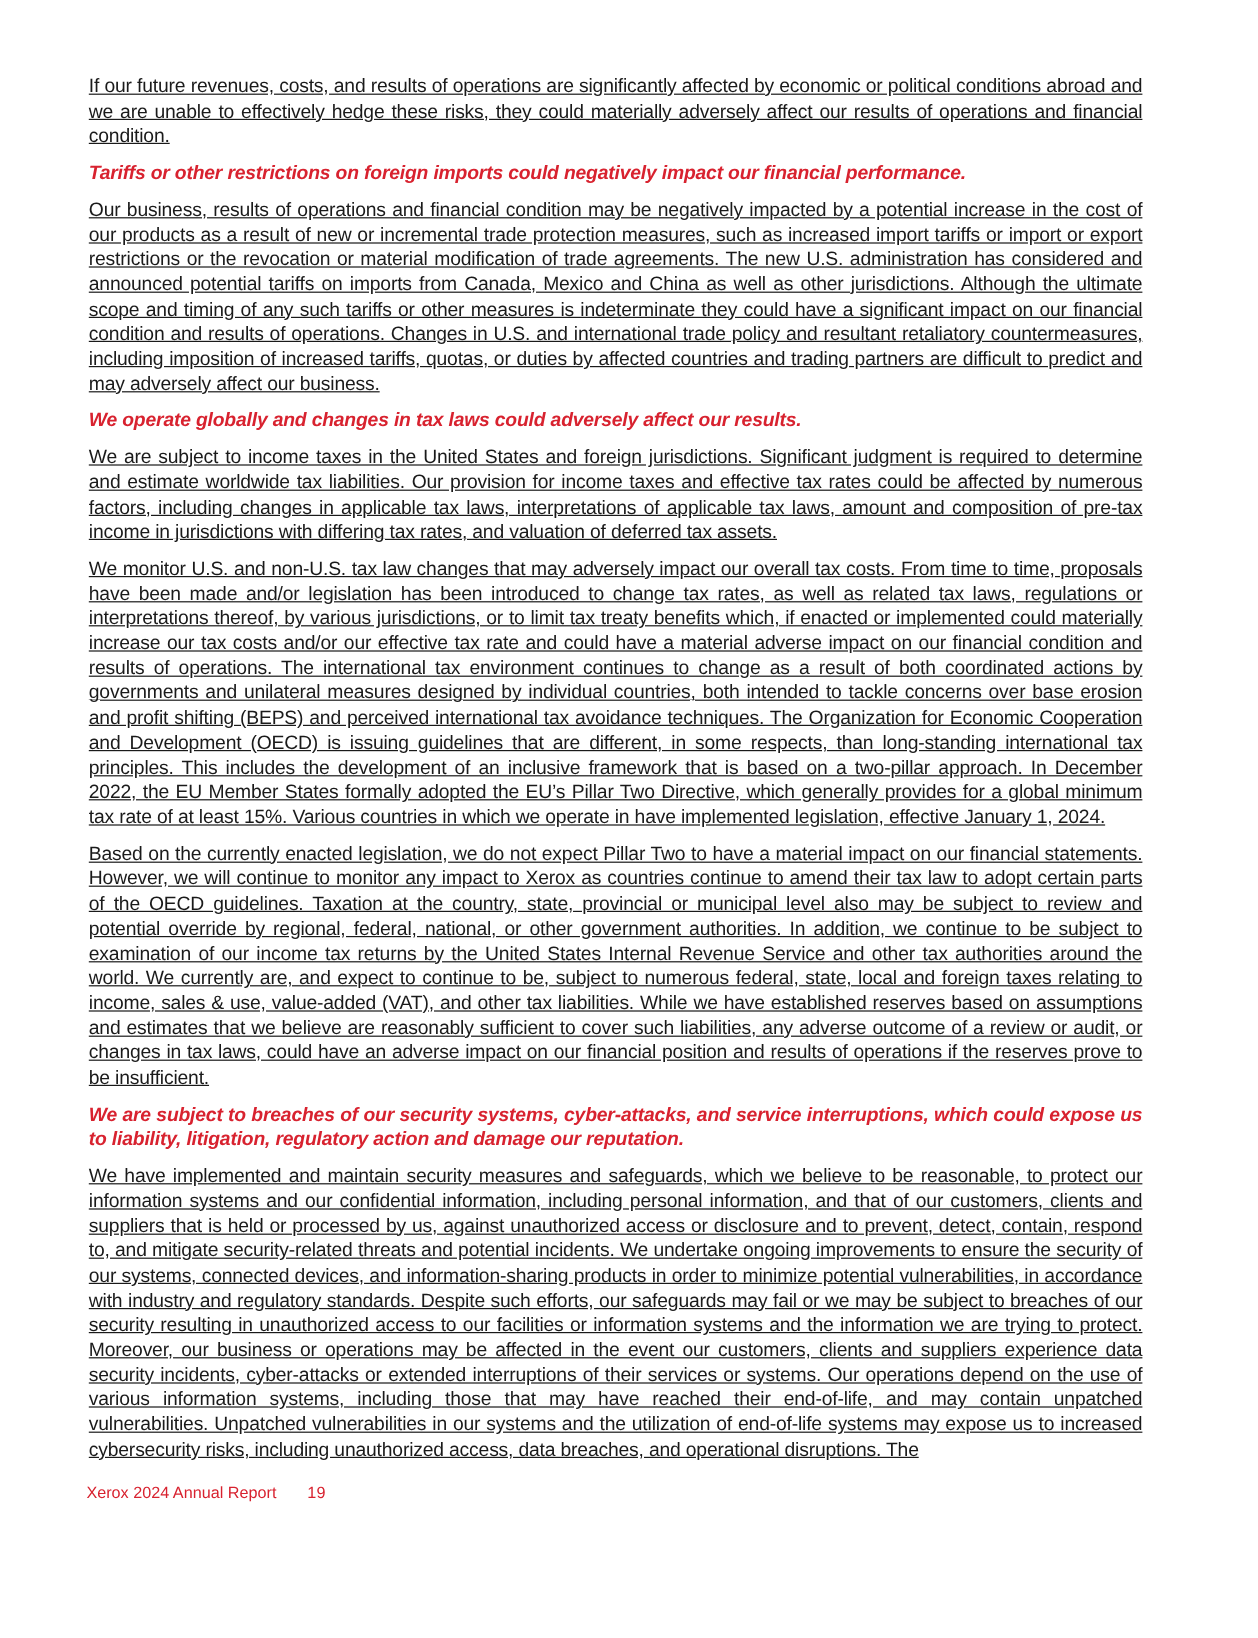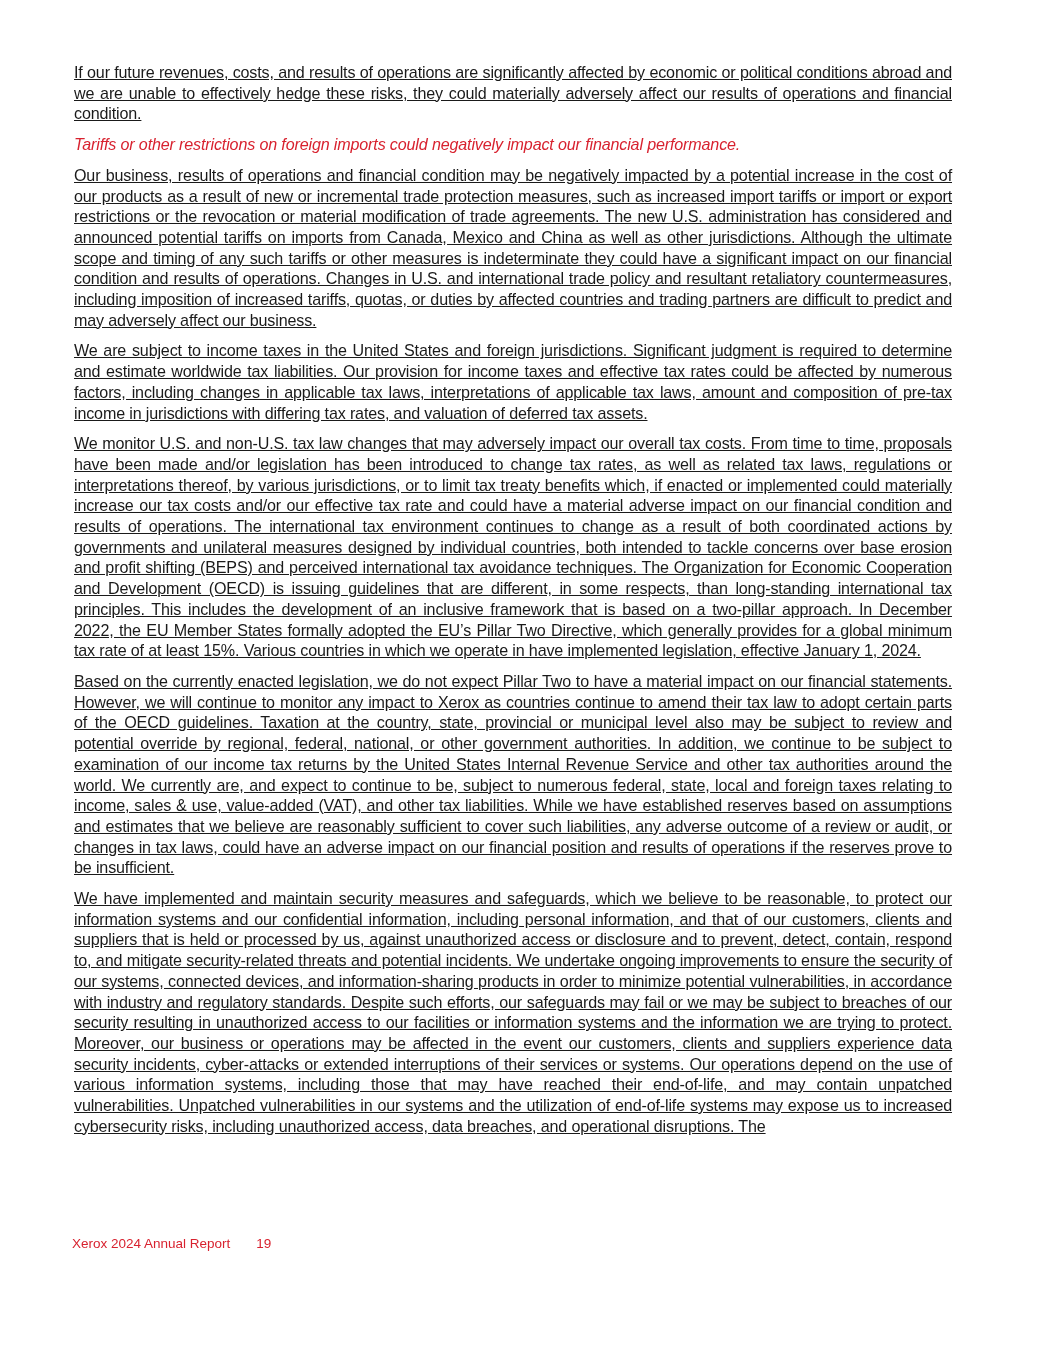--- a/index.html
+++ b/index.html
@@ -27,21 +27,21 @@
       line-height: 20.7px;
       text-align: justify;
       text-align-last: left;
       letter-spacing: -0.15px;
       text-decoration: underline;
     }
     .heading {
       margin: 0 0 10px 0;
       font-size: 16.1px;
       line-height: 20.7px;
-      font-weight: normal;
+      font-weight: bold;
       font-style: italic;
       color: #d8222f;
       text-align: justify;
       text-align-last: left;
       letter-spacing: -0.15px;
     }
     .footer {
       position: absolute;
       left: 72px;
       top: 1236px;
@@ -53,22 +53,24 @@
       margin-left: 22px;
     }
   </style>
 </head>
 <body>
 
 <div class="page">
   <p class="para">If our future revenues, costs, and results of operations are significantly affected by economic or political conditions abroad and we are unable to effectively hedge these risks, they could materially adversely affect our results of operations and financial condition.</p>
   <p class="heading">Tariffs or other restrictions on foreign imports could negatively impact our financial performance.</p>
   <p class="para">Our business, results of operations and financial condition may be negatively impacted by a potential increase in the cost of our products as a result of new or incremental trade protection measures, such as increased import tariffs or import or export restrictions or the revocation or material modification of trade agreements. The new U.S. administration has considered and announced potential tariffs on imports from Canada, Mexico and China as well as other jurisdictions. Although the ultimate scope and timing of any such tariffs or other measures is indeterminate they could have a significant impact on our financial condition and results of operations. Changes in U.S. and international trade policy and resultant retaliatory countermeasures, including imposition of increased tariffs, quotas, or duties by affected countries and trading partners are difficult to predict and may adversely affect our business.</p>
+  <p class="heading">We operate globally and changes in tax laws could adversely affect our results.</p>
   <p class="para">We are subject to income taxes in the United States and foreign jurisdictions. Significant judgment is required to determine and estimate worldwide tax liabilities. Our provision for income taxes and effective tax rates could be affected by numerous factors, including changes in applicable tax laws, interpretations of applicable tax laws, amount and composition of pre-tax income in jurisdictions with differing tax rates, and valuation of deferred tax assets.</p>
   <p class="para">We monitor U.S. and non-U.S. tax law changes that may adversely impact our overall tax costs. From time to time, proposals have been made and/or legislation has been introduced to change tax rates, as well as related tax laws, regulations or interpretations thereof, by various jurisdictions, or to limit tax treaty benefits which, if enacted or implemented could materially increase our tax costs and/or our effective tax rate and could have a material adverse impact on our financial condition and results of operations. The international tax environment continues to change as a result of both coordinated actions by governments and unilateral measures designed by individual countries, both intended to tackle concerns over base erosion and profit shifting (BEPS) and perceived international tax avoidance techniques. The Organization for Economic Cooperation and Development (OECD) is issuing guidelines that are different, in some respects, than long-standing international tax principles. This includes the development of an inclusive framework that is based on a two-pillar approach. In December 2022, the EU Member States formally adopted the EU’s Pillar Two Directive, which generally provides for a global minimum tax rate of at least 15%. Various countries in which we operate in have implemented legislation, effective January 1, 2024.</p>
   <p class="para">Based on the currently enacted legislation, we do not expect Pillar Two to have a material impact on our financial statements. However, we will continue to monitor any impact to Xerox as countries continue to amend their tax law to adopt certain parts of the OECD guidelines. Taxation at the country, state, provincial or municipal level also may be subject to review and potential override by regional, federal, national, or other government authorities. In addition, we continue to be subject to examination of our income tax returns by the United States Internal Revenue Service and other tax authorities around the world. We currently are, and expect to continue to be, subject to numerous federal, state, local and foreign taxes relating to income, sales &amp; use, value-added (VAT), and other tax liabilities. While we have established reserves based on assumptions and estimates that we believe are reasonably sufficient to cover such liabilities, any adverse outcome of a review or audit, or changes in tax laws, could have an adverse impact on our financial position and results of operations if the reserves prove to be insufficient.</p>
+  <p class="heading">We are subject to breaches of our security systems, cyber-attacks, and service interruptions, which could expose us to liability, litigation, regulatory action and damage our reputation.</p>
   <p class="para">We have implemented and maintain security measures and safeguards, which we believe to be reasonable, to protect our information systems and our confidential information, including personal information, and that of our customers, clients and suppliers that is held or processed by us, against unauthorized access or disclosure and to prevent, detect, contain, respond to, and mitigate security-related threats and potential incidents. We undertake ongoing improvements to ensure the security of our systems, connected devices, and information-sharing products in order to minimize potential vulnerabilities, in accordance with industry and regulatory standards. Despite such efforts, our safeguards may fail or we may be subject to breaches of our security resulting in unauthorized access to our facilities or information systems and the information we are trying to protect. Moreover, our business or operations may be affected in the event our customers, clients and suppliers experience data security incidents, cyber-attacks or extended interruptions of their services or systems. Our operations depend on the use of various information systems, including those that may have reached their end-of-life, and may contain unpatched vulnerabilities. Unpatched vulnerabilities in our systems and the utilization of end-of-life systems may expose us to increased cybersecurity risks, including unauthorized access, data breaches, and operational disruptions. The</p>
 </div>
 
 <div class="footer">
   <span>Xerox 2024 Annual Report</span>
   <span class="page-num">19</span>
 </div>
 
 </body></html>

